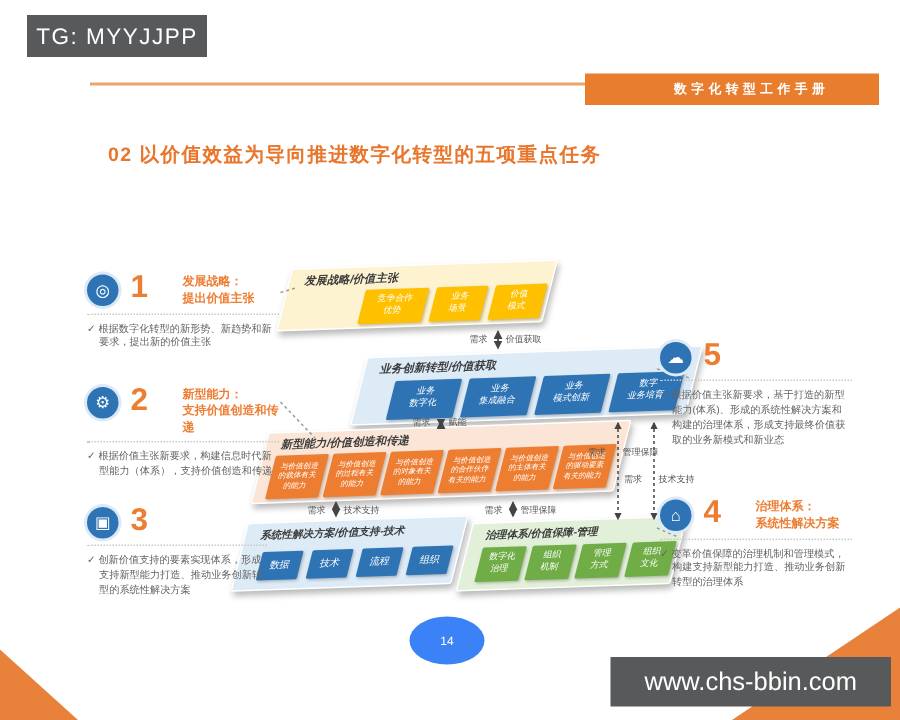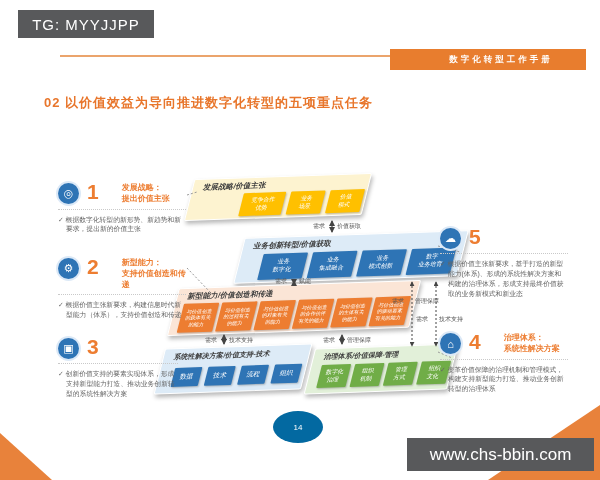--- a/index.html
+++ b/index.html
@@ -2,40 +2,40 @@
 <html><head>
 <meta charset="utf-8">
 <style>
   * { margin:0; padding:0; box-sizing:border-box; }
   html,body { width:600px; height:480px; }
   body { font-family:"Liberation Sans","DejaVu Sans",sans-serif; background:#fff; }
   .page { position:relative; width:600px; height:480px; background:#fff; overflow:hidden; }
   .pre { white-space:pre-line; }
 
   
-  .tg-box { position:absolute; left:18px; top:10px; width:136px; height:28px; background:#58595B;
+  .tg-box { position:absolute; left:18px; top:10px; width:120px; height:28px; background:#58595B;
             color:#fff; font-size:15px; display:flex; align-items:center; justify-content:center; letter-spacing:1px; z-index:40;}
   .site-box { position:absolute; left:407px; top:438px; width:187px; height:33px; background:#58595B;
             color:#fff; font-size:17px; display:flex; align-items:center; justify-content:center; z-index:40;}
 
   
   .top-rule { position:absolute; left:60px; top:55px; width:526px; height:2px; background:#EBA express;}
   .top-rule { background:#EBA46C; }
   .handbook-bar { position:absolute; left:390px; top:49px; width:196px; height:21px; background:#E87D2E;
             color:#fff; font-size:8.5px; font-weight:bold; letter-spacing:3px; display:flex; align-items:center; justify-content:center;padding-left:26px; }
-  .page-title { position:absolute; left:44px; top:94px; font-size:13px; font-weight:bold; color:#E8762C; letter-spacing:1px; }
+  .page-title { position:absolute; left:72px; top:94px; font-size:13px; font-weight:bold; color:#E8762C; letter-spacing:1px; }
   .intro-box { position:absolute; left:60px; top:120px; width:478px; height:46px; background:#ED7D31; border-radius:6px;
             color:#fff; font-size:8.5px; line-height:1.6; padding:7px 12px; }
 
   
   .tri-bl { position:absolute; left:0; top:433px; width:52px; height:47px; background:#E8823B;
             clip-path:polygon(0 0, 0 100%, 100% 100%); }
   .tri-br { position:absolute; left:488px; top:405px; width:112px; height:75px; background:#E8823B;
             clip-path:polygon(100% 0, 100% 100%, 0 100%); z-index:30; }
-  .page-num { position:absolute; left:273px; top:411px; width:50px; height:32px; background:#0369a1; border-radius:50%;
+  .page-num { position:absolute; left:273px; top:411px; width:50px; height:32px; background:#3b82f6; border-radius:50%;
             color:#fff; font-size:8px; display:flex; align-items:center; justify-content:center; }
 
   
   .task { position:absolute; width:128px; z-index:20; }
   .task .head { display:flex; align-items:flex-start; }
   .task .icon { width:21px; height:21px; border-radius:50%; background:#2E74B5; color:#fff; font-size:11px;
             display:flex; align-items:center; justify-content:center; flex:0 0 21px; margin-top:2px;
             box-shadow:0 0 0 2px #DCE9F7; }
   .task .num { font-size:21px; font-weight:600; color:#ED7D31; margin:0 6px 0 8px; line-height:1; }
   .task .ttl { font-size:8px; font-weight:bold; color:#ED7D31; line-height:1.35; padding-top:2px;margin-left:17px; }

